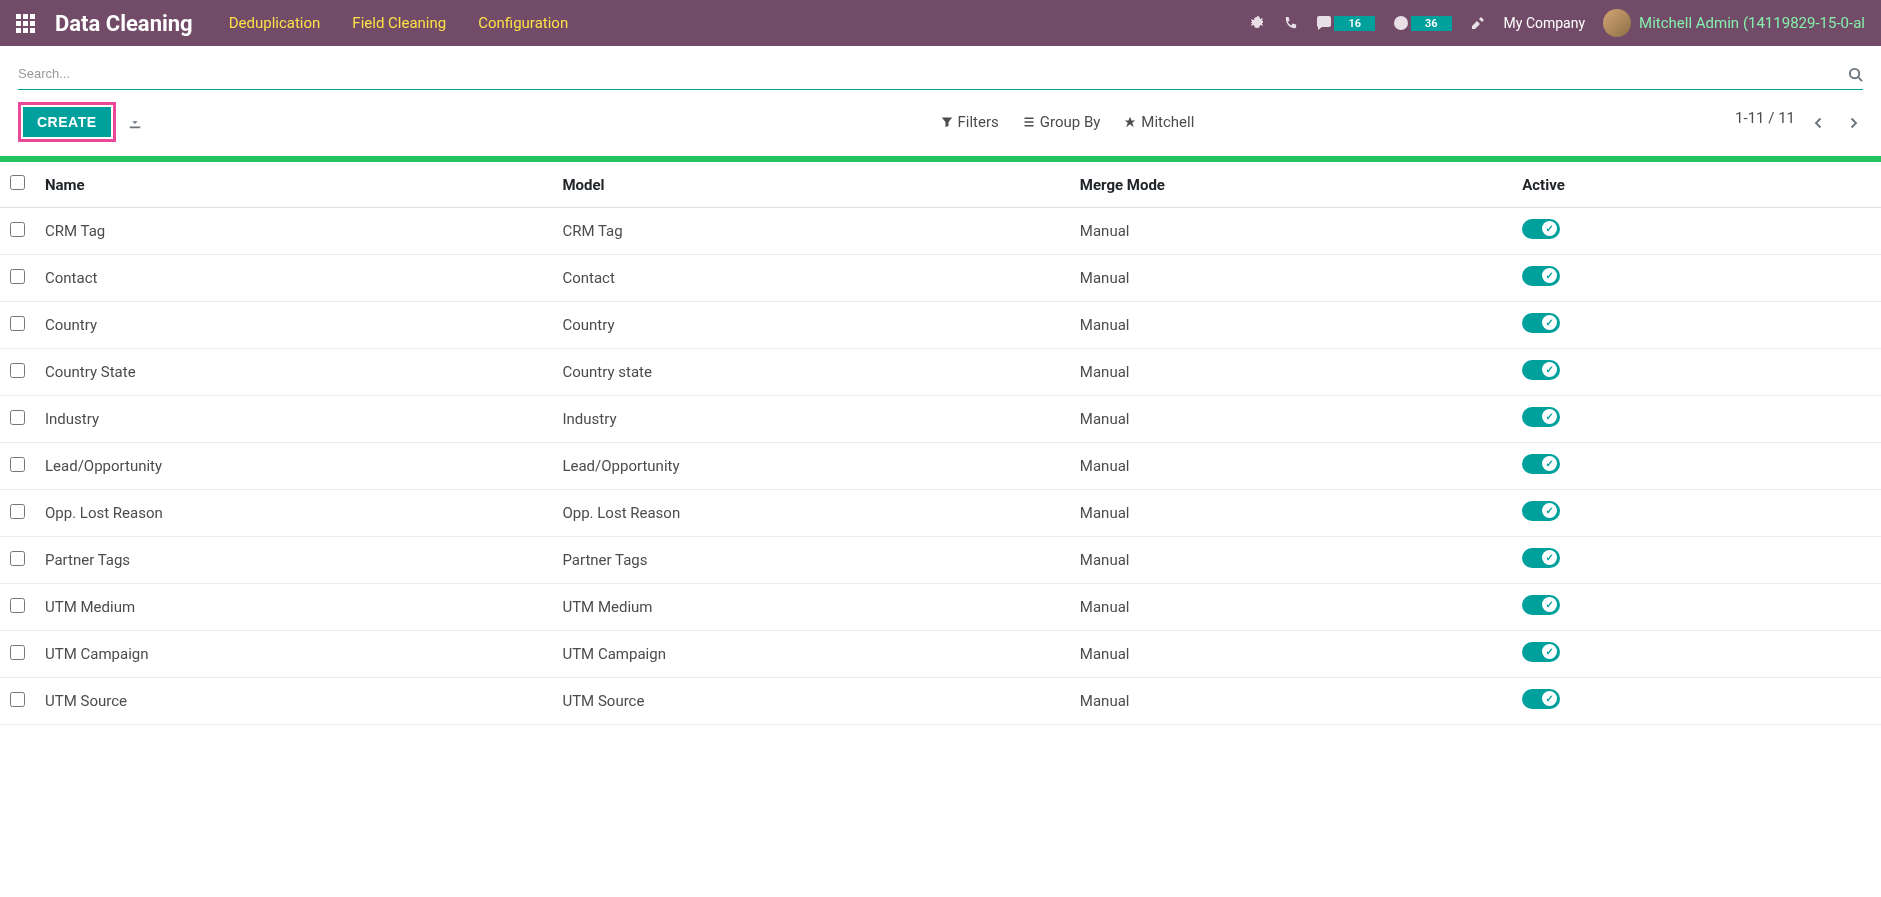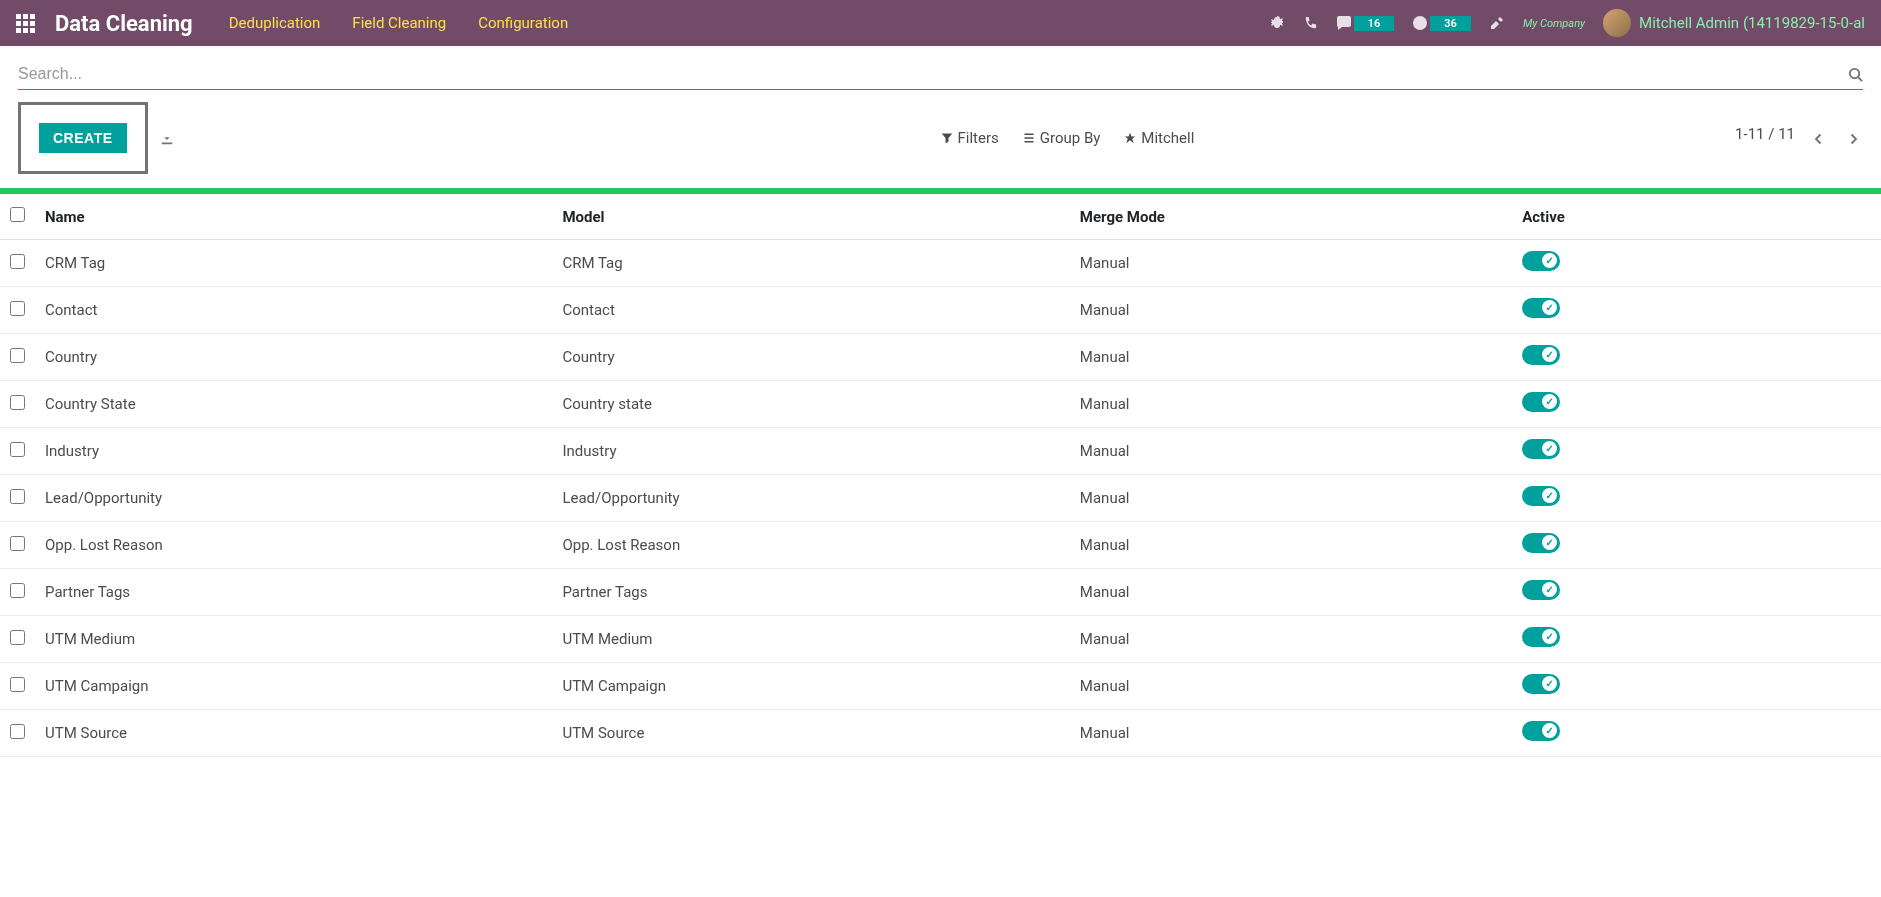--- a/index.html
+++ b/index.html
@@ -9,37 +9,37 @@
   .navbar { background: #714b67; color: #fff; height: 46px; display: flex; align-items: center; padding: 0 16px; }
   .navbar-left { display: flex; align-items: center; flex: 1; }
   .apps-icon { display: grid; grid-template-columns: repeat(3,5px); grid-template-rows: repeat(3,5px); gap: 2px; margin-right: 20px; cursor: pointer;}
   .apps-icon span { background: #fff; width:5px; height:5px; }
   .brand { font-size: 22px; font-weight: 700; color:#ffffff; margin-right: 36px; }
   .nav-menu { display: flex; gap: 32px; }
   .nav-item { color: #fde047; cursor: pointer; font-size:15px;}
   .navbar-right { display: flex; align-items: center; gap: 18px; }
   .icon-btn { color: #e9e0e7; cursor:pointer; position: relative; display:flex; align-items:center;}
   .badge { background: #00a09d; color:#fff; font-size:11px; padding:1px 14px; border-radius:0; margin-left:2px; font-weight:600;}
-  .company { color:#86efac; font-size:11px;font-style:italic; }
+  .company { color:#ffffff; font-size:14px; }
   .avatar { width:28px; height:28px; border-radius:50%; background: linear-gradient(135deg,#d4a574,#8b6f47); display:inline-block;}
   .user-block { display:flex; align-items:center; gap:8px; color:#86efac;}
   
   
   .control-panel { padding: 12px 18px 0 18px; }
   .cp-top { display:flex; align-items:flex-start; }
   .breadcrumb { font-size: 22px; color:#212529; font-weight:500; flex:0 0 50%; padding-top:6px;}
   .search-wrap { flex:1; border-bottom:1px solid #00a09d; padding:6px 0; display:flex; align-items:center;}
-  .search-input { border:none; outline:none; width:100%; font-size:16px; color:#666; background:transparent;}
+  .search-input { border:none; outline:none; width:100%; font-size:13px; color:#666; background:transparent;}
   .search-input::placeholder { color:#999;}
   .search-icon { color:#6c757d; font-size:16px;}
   
   .cp-bottom { display:flex; align-items:center; padding: 12px 0 14px 0;}
   .cp-left { flex:0 0 50%; display:flex; align-items:center; gap:12px;}
   .btn-create { background:#00a09d; color:#fff; border:none; padding:7px 14px; font-size:14px; font-weight:600; cursor:pointer; letter-spacing:0.5px;}
-  .highlight-box { border:3px solid #737373; padding:18px; display:inline-block;}
+  .highlight-box { border:3px solid #ec4899; padding:2px; display:inline-block;}
   .download-icon { color:#6c757d; cursor:pointer; font-size:15px;}
   .cp-right { flex:1; display:flex; align-items:center;}
   .search-options { display:flex; gap:24px;}
   .search-opt { color:#4c4c4c; cursor:pointer; display:flex; align-items:center; gap:5px; font-size:15px;}
   .pager { margin-left:auto; display:flex; align-items:flex-start; gap:14px; color:#4c4c4c;}
   .pager-nav { color:#6c757d; cursor:pointer; padding:4px;}
   
   
   .list-view { border-top:6px solid #22c55e;}
   table { width:100%; border-collapse:collapse;}

